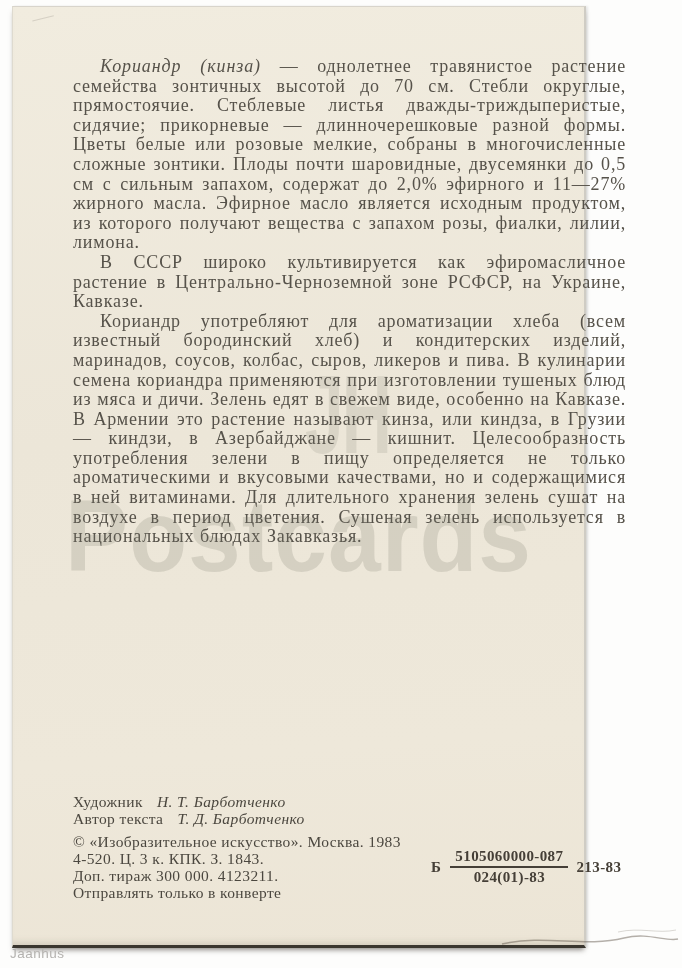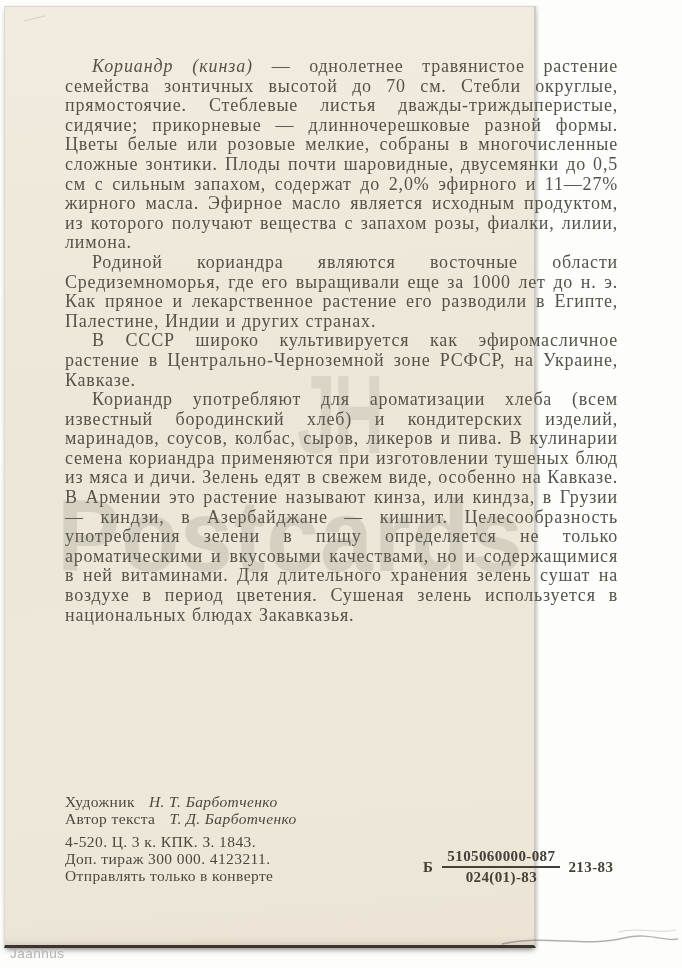--- a/index.html
+++ b/index.html
@@ -4,21 +4,21 @@
 <style>
   * { margin:0; padding:0; box-sizing:border-box; }
   html,body { background:#ffffff; }
   .page {
     position:relative; width:682px; height:968px;
     background:#fdfdfc; overflow:hidden;
     font-family:"Liberation Serif","DejaVu Serif",serif;
   }
   
   .card {
-    position:absolute; left:4px; top:6px; width:532px; height:942px;
+    position:absolute; left:12px; top:6px; width:574px; height:942px;
     background:linear-gradient(176deg,#f1ecdf 0%, #ece6d8 45%, #eee8da 78%, #ece5d6 100%);
     border-top:1px solid #d8d4cb;
     border-left:1px solid #dedacf;
     border-right:2px solid #cfccc4;
     border-bottom:3px solid #3a362f;
     box-shadow:2px 0 2px rgba(0,0,0,0.08), 0 4px 5px -2px rgba(60,55,48,0.55),
                inset 0 -8px 10px -8px rgba(120,110,95,0.35);
   }
   .crease-tl {
     position:absolute; left:18px; top:2px; width:22px; height:10px;
@@ -89,32 +89,32 @@
 </head>
 <body>
 
 <div class="page">
 
   <div class="card">
     <div class="crease-tl"></div>
 
     <div class="body-text">
       <p><i>Кориандр (кинза)</i><span> — однолетнее травянистое растение семейства зонтичных высотой до 70 см. Стебли округлые, прямостоячие. Стеблевые листья дважды-триждыперистые, сидячие; прикорневые — длинночерешковые разной формы. Цветы белые или розовые мелкие, собраны в многочисленные сложные зонтики. Плоды почти шаровидные, двусемянки до 0,5 см с сильным запахом, содержат до 2,0% эфирного и 11—27% жирного масла. Эфирное масло является исходным продуктом, из которого получают вещества с запахом розы, фиалки, лилии, лимона.</span></p>
-      <p>Родиной кориандра являются восточные области Средиземноморья, где его выращивали еще за 1000 лет до н. э. Как пряное и лекарственное растение его разводили в Египте, Палестине, Индии и других странах.</p>
       <p>В СССР широко культивируется как эфиромасличное растение в Центрально-Черноземной зоне РСФСР, на Украине, Кавказе.</p>
       <p>Кориандр употребляют для ароматизации хлеба (всем известный бородинский хлеб) и кондитерских изделий, маринадов, соусов, колбас, сыров, ликеров и пива. В кулинарии семена кориандра применяются при изготовлении тушеных блюд из мяса и дичи. Зелень едят в свежем виде, особенно на Кавказе. В Армении это растение называют кинза, или киндза, в Грузии — киндзи, в Азербайджане — кишнит. Целесообразность употребления зелени в пищу определяется не только ароматическими и вкусовыми качествами, но и содержащимися в ней витаминами. Для длительного хранения зелень сушат на воздухе в период цветения. Сушеная зелень используется в национальных блюдах Закавказья.</p>
     </div>
 
     <div class="wm-jh">JH</div>
     <div class="wm-postcards">Postcards</div>
 
     <div class="credits">
       <div><span>Художник</span><i>Н. Т. Барботченко</i></div>
       <div><span>Автор текста</span><i>Т. Д. Барботченко</i></div>
       <div class="gap"></div>
+      <div>© «Изобразительное искусство». Москва. 1983</div>
       <div>4-520. Ц. 3 к. КПК. З. 1843.</div>
       <div>Доп. тираж 300 000. 4123211.</div>
       <div>Отправлять только в конверте</div>
     </div>
 
     <div class="catalog">
       <span class="cat-prefix">Б</span>
       <span class="cat-frac">
         <span class="cat-num">5105060000-087</span>
         <span class="cat-den">024(01)-83</span>

